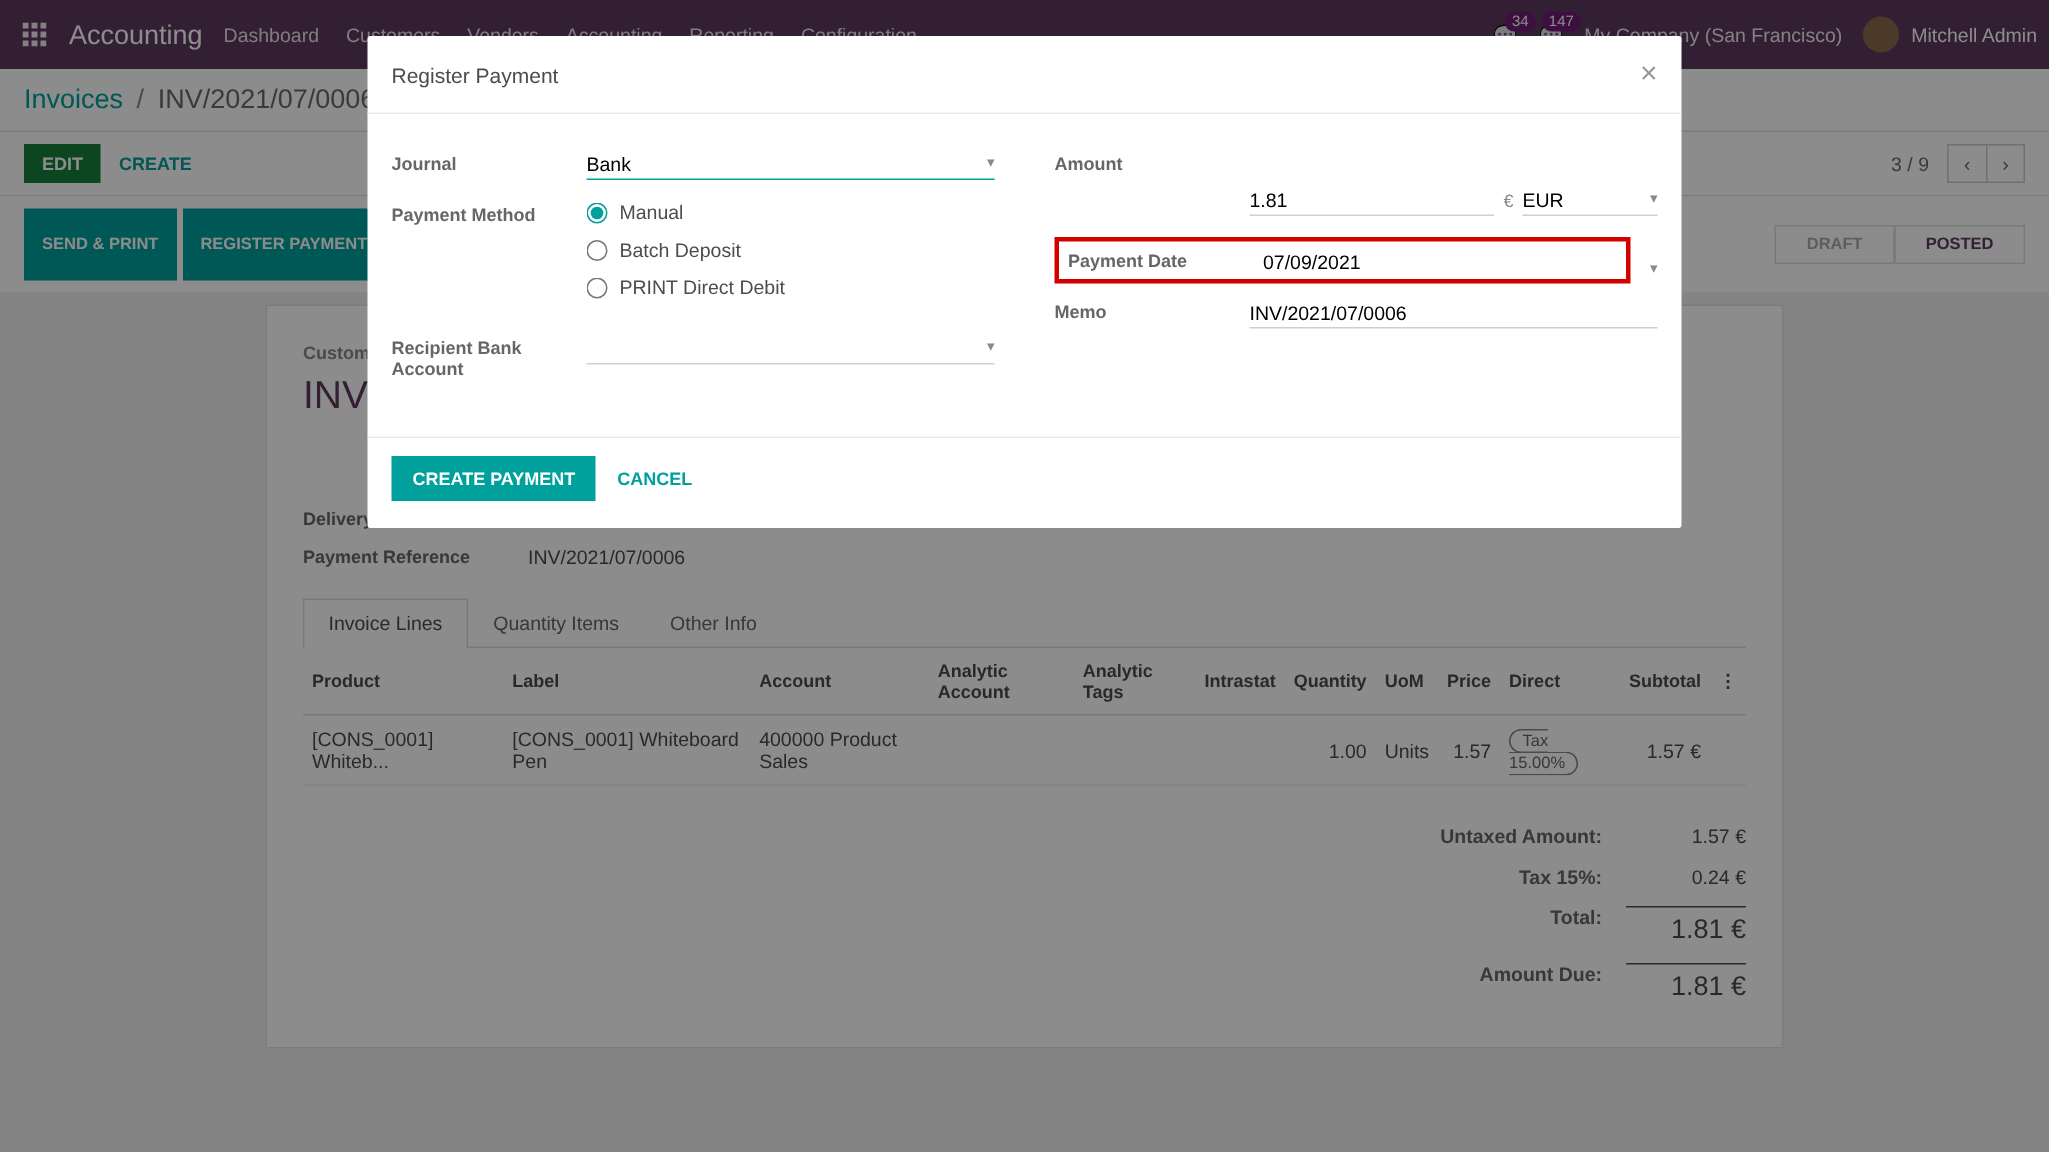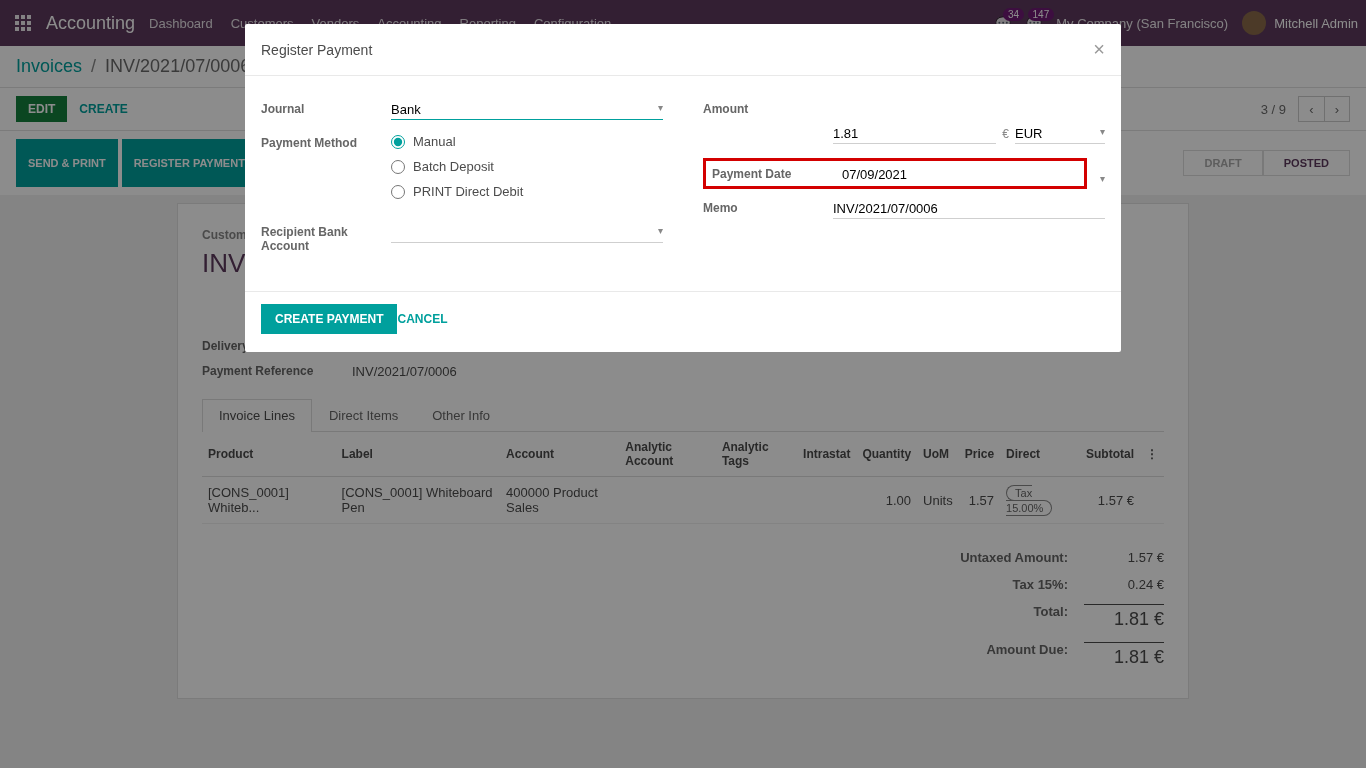--- a/index.html
+++ b/index.html
@@ -80,21 +80,21 @@
 .journal-field .input-line { border-bottom-color: #00a09d; }
 .radio-opt { display: flex; align-items: center; gap: 8px; margin-bottom: 10px; font-size: 13px; color: #4c4c4c; }
 .radio-opt input { accent-color: #00a09d; width: 14px; height: 14px; }
 .amount-row { display: flex; align-items: center; gap: 6px; margin-top: 24px; }
 .amount-input { flex: 1; }
 .cur-sym { color: #888; font-size: 12px; }
 .cur-sel { width: 90px; position: relative; }
 .highlight-box { border: 3px solid #d30000; margin-bottom: 10px; padding: 4px 6px 2px; }
 .highlight-box .field-row { margin-bottom: 0; }
 .date-caret-wrap { position: relative; margin-left: 6px; width: 12px; }
-.modal-footer { padding: 12px 16px 18px; border-top: 1px solid #e9e9e9; display: flex; gap: 0; align-items: center; }
+.modal-footer { padding: 12px 16px 18px; border-top: 1px solid #e9e9e9; display: flex; gap: 14px; align-items: center; }
 .btn-primary { background: #00a09d; color: #fff; border: none; padding: 8px 14px; font-size: 12px; font-weight: 600; cursor: pointer; }
 .btn-link { background: none; border: none; color: #00a09d; font-size: 12px; font-weight: 600; cursor: pointer; }
 
 .page-wrapper { width: 1366px; height: 768px; position: relative; overflow: hidden; background: #f0f0f0; }
 </style>
 </head>
 <body>
 
 <div class="page-wrapper">
 
@@ -175,21 +175,21 @@
     <div class="lab">Delivery Address</div>
     <div class="val link">Azure Interior</div>
   </div>
   <div class="sheet-row">
     <div class="lab">Payment Reference</div>
     <div class="val">INV/2021/07/0006</div>
   </div>
 
   <div class="tabs">
     <div class="tab active">Invoice Lines</div>
-    <div class="tab">Direct Items</div>
+    <div class="tab">Quantity Items</div>
     <div class="tab">Other Info</div>
   </div>
 
   <table class="lines-table">
     <thead>
       <tr>
         <th>Product</th>
         <th>Label</th>
         <th>Account</th>
         <th>Analytic Account</th>

